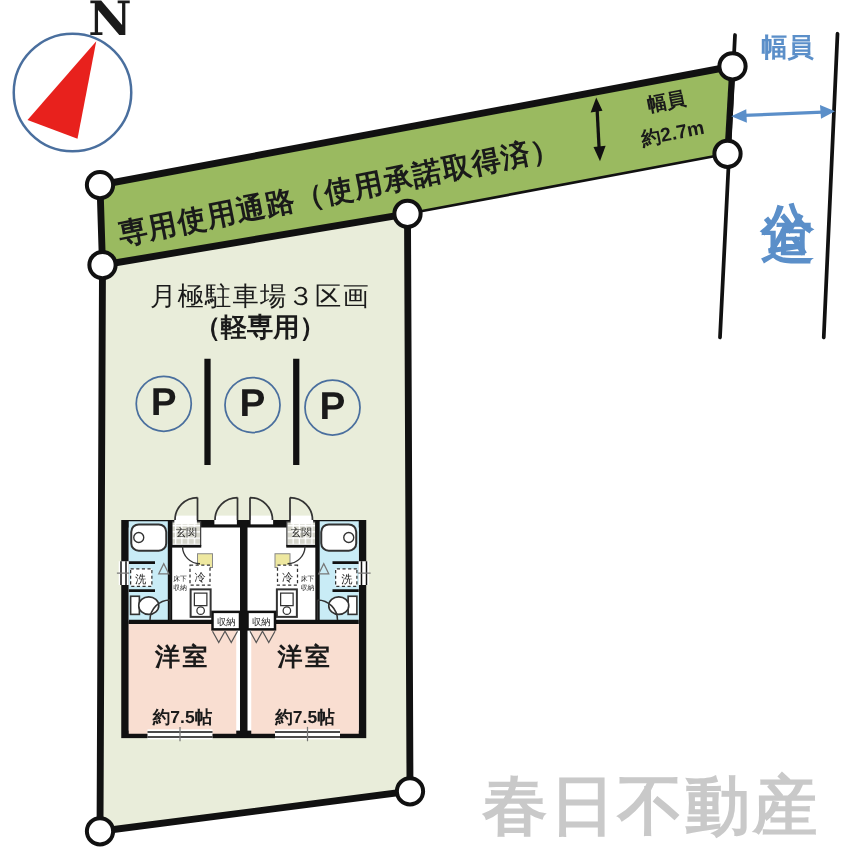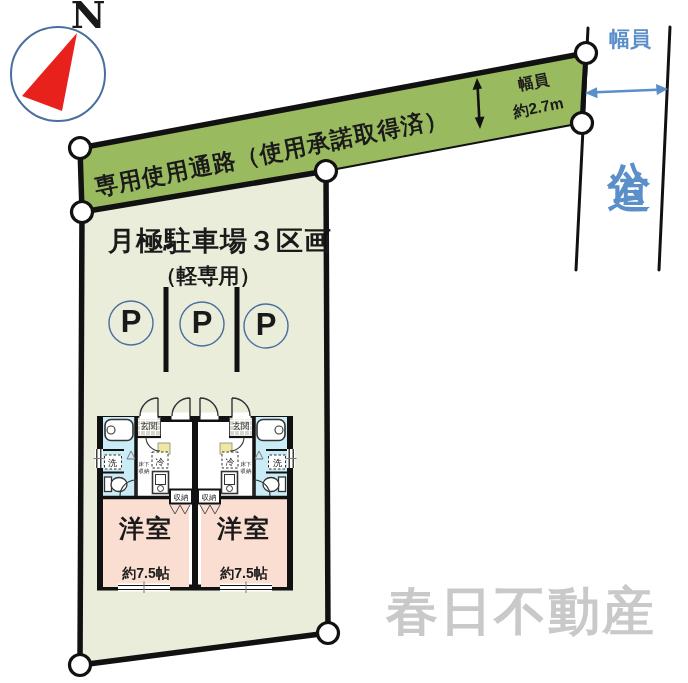--- a/index.html
+++ b/index.html
@@ -9,27 +9,27 @@
   .txt{position:absolute;white-space:nowrap;}
   .center{text-align:center;}
   .n-label{left:66px;top:-8px;width:44px;font:700 38px "DejaVu Serif",serif;text-align:center;}
   .corridor-label{left:92px;top:173px;font-size:23px;font-weight:600;letter-spacing:1px;
                   transform:rotate(-11.3deg);transform-origin:0 0;}
   .corridor-width{left:494px;top:69px;width:84px;font-size:15.5px;font-weight:600;line-height:1.7;
                   transform:rotate(-11deg);transform-origin:50% 50%;}
   .road-width{left:592px;top:24px;width:76px;font-size:21px;font-weight:600;line-height:1.45;color:#5b8fc9;}
   .road-label{left:601px;top:127px;font-size:43px;font-weight:600;color:#5b8fc9;
               writing-mode:vertical-rl;letter-spacing:9px;}
-  .parking-title{left:108px;top:223px;width:200px;font-size:27px;font-weight:700;letter-spacing:1px;}
-  .parking-subtitle{left:108px;top:262px;width:200px;font-size:21px;font-weight:600;}
+  .parking-title{left:108px;top:223px;width:200px;font-size:21px;font-weight:400;letter-spacing:1px;}
+  .parking-subtitle{left:108px;top:248px;width:200px;font-size:21px;font-weight:600;}
   .p-sym{width:44px;font-size:31px;font-weight:600;}
   .fp-small{font-weight:400;}
-  .room-name{width:80px;font-size:25px;font-weight:600;letter-spacing:2px;}
+  .room-name{width:80px;font-size:20px;font-weight:600;letter-spacing:2px;}
   .room-size{width:80px;font-size:14px;font-weight:600;top:565px;}
-  .watermark{left:386px;top:577px;font-size:52px;font-weight:600;color:#c9c9c9;letter-spacing:2px;}
+  .watermark{left:386px;top:610px;font-size:52px;font-weight:600;color:#c9c9c9;letter-spacing:2px;}
 </style>
 </head>
 <body>
 
 <div class="canvas">
 
   <svg width="688" height="683" viewBox="0 0 688 683">
     <defs>
       <pattern id="hatch" width="5" height="5" patternUnits="userSpaceOnUse">
         <rect width="5" height="5" fill="#d6d6cc"></rect>

